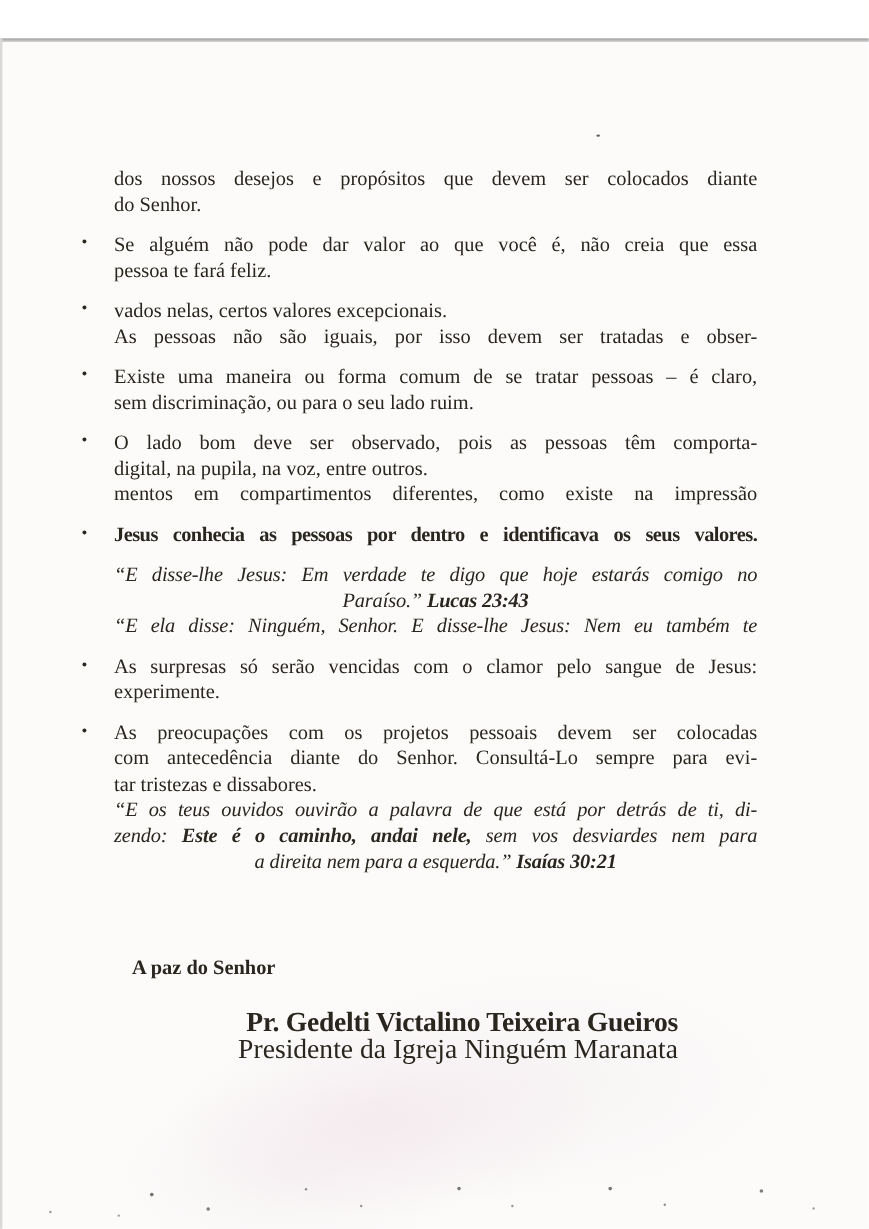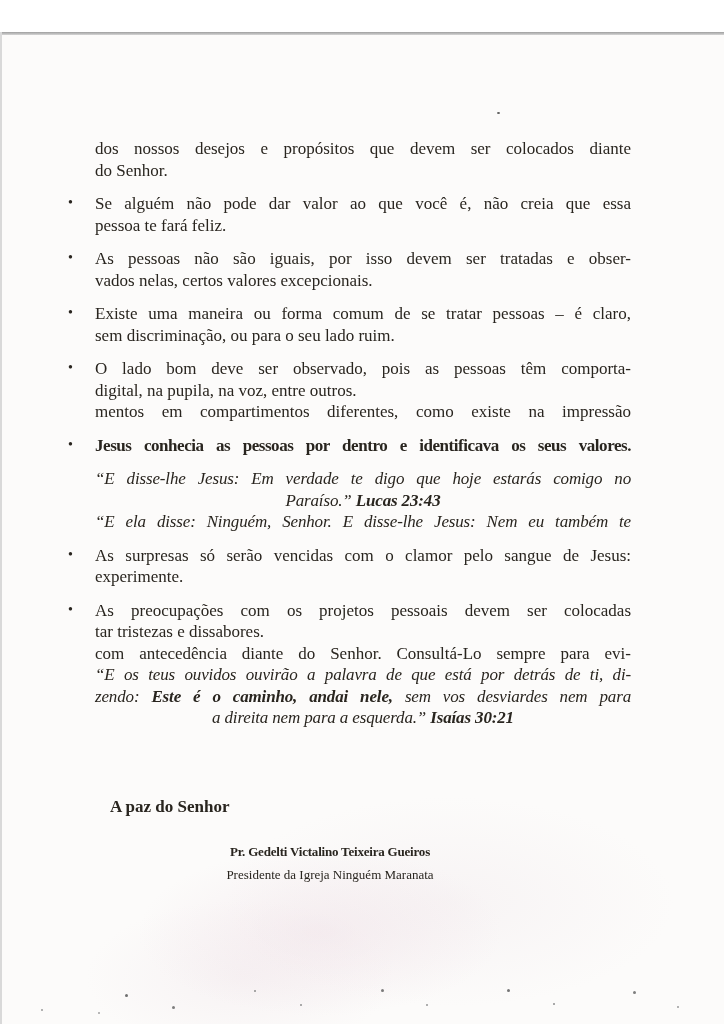--- a/index.html
+++ b/index.html
@@ -41,21 +41,21 @@
   .line.fit { text-align: justify; text-align-last: justify; }
   .emph .line span { font-weight: 700; letter-spacing: -0.45px; }
   .quote .line { font-style: italic; letter-spacing: -0.15px; text-align: center; }
   .quote .line .b { font-weight: 700; }
   .closing {
     position: absolute; top: 765px; left: 110px;
     font-size: 17px; font-weight: 700;
   }
   .signature {
     position: absolute; top: 808px; left: 95px; width: 470px;
-    text-align: center; font-size: 13px; line-height: 23px;
+    text-align: right; font-size: 23px; line-height: 23px;
   }
   .signature .name { font-weight: 700; letter-spacing: -0.2px; }
   .signature .role { font-weight: 400; }
   
   .speck { position: absolute; border-radius: 50%; }
 </style>
 </head>
 <body>
 
 <div class="page" style="--ink: #29251f;">
@@ -68,22 +68,22 @@
         <div class="line fit"><span>dos nossos desejos e propósitos que devem ser colocados diante</span></div>
         <div class="line"><span>do Senhor.</span></div>
       </div>
       <div class="block bullet">
         <span class="marker">•</span>
         <div class="line fit"><span>Se alguém não pode dar valor ao que você é, não creia que essa</span></div>
         <div class="line"><span>pessoa te fará feliz.</span></div>
       </div>
       <div class="block bullet">
         <span class="marker">•</span>
+        <div class="line"><span>vados nelas, certos valores excepcionais.</span></div>
         <div class="line fit"><span>As pessoas não são iguais, por isso devem ser tratadas e obser-</span></div>
-        <div class="line"><span>vados nelas, certos valores excepcionais.</span></div>
       </div>
       <div class="block bullet">
         <span class="marker">•</span>
         <div class="line fit"><span>Existe uma maneira ou forma comum de se tratar pessoas – é claro,</span></div>
         <div class="line"><span>sem discriminação, ou para o seu lado ruim.</span></div>
       </div>
       <div class="block bullet">
         <span class="marker">•</span>
         <div class="line fit"><span>O lado bom deve ser observado, pois as pessoas têm comporta-</span></div>
         <div class="line"><span>digital, na pupila, na voz, entre outros.</span></div>
@@ -99,22 +99,22 @@
         <div class="line fit"><span>“E ela disse: Ninguém, Senhor. E disse-lhe Jesus: Nem eu também te</span></div>
       </div>
       <div class="block bullet">
         <span class="marker">•</span>
         <div class="line fit"><span>As surpresas só serão vencidas com o clamor pelo sangue de Jesus:</span></div>
         <div class="line"><span>experimente.</span></div>
       </div>
       <div class="block bullet">
         <span class="marker">•</span>
         <div class="line fit"><span>As preocupações com os projetos pessoais devem ser colocadas</span></div>
+        <div class="line fit"><span>com antecedência diante do Senhor. Consultá-Lo sempre para evi-</span></div>
         <div class="line"><span>tar tristezas e dissabores.</span></div>
-        <div class="line fit"><span>com antecedência diante do Senhor. Consultá-Lo sempre para evi-</span></div>
       </div>
       <div class="block quote flush">
         <div class="line fit"><span>“E os teus ouvidos ouvirão a palavra de que está por detrás de ti, di-</span></div>
         <div class="line fit"><span>zendo: </span><span class="b">Este é o caminho, andai nele,</span><span> sem vos desviardes nem para</span></div>
         <div class="line"><span>a direita nem para a esquerda.” </span><span class="b">Isaías 30:21</span></div>
       </div>
     </div>
 
   <div class="closing">A paz do Senhor</div>
 

